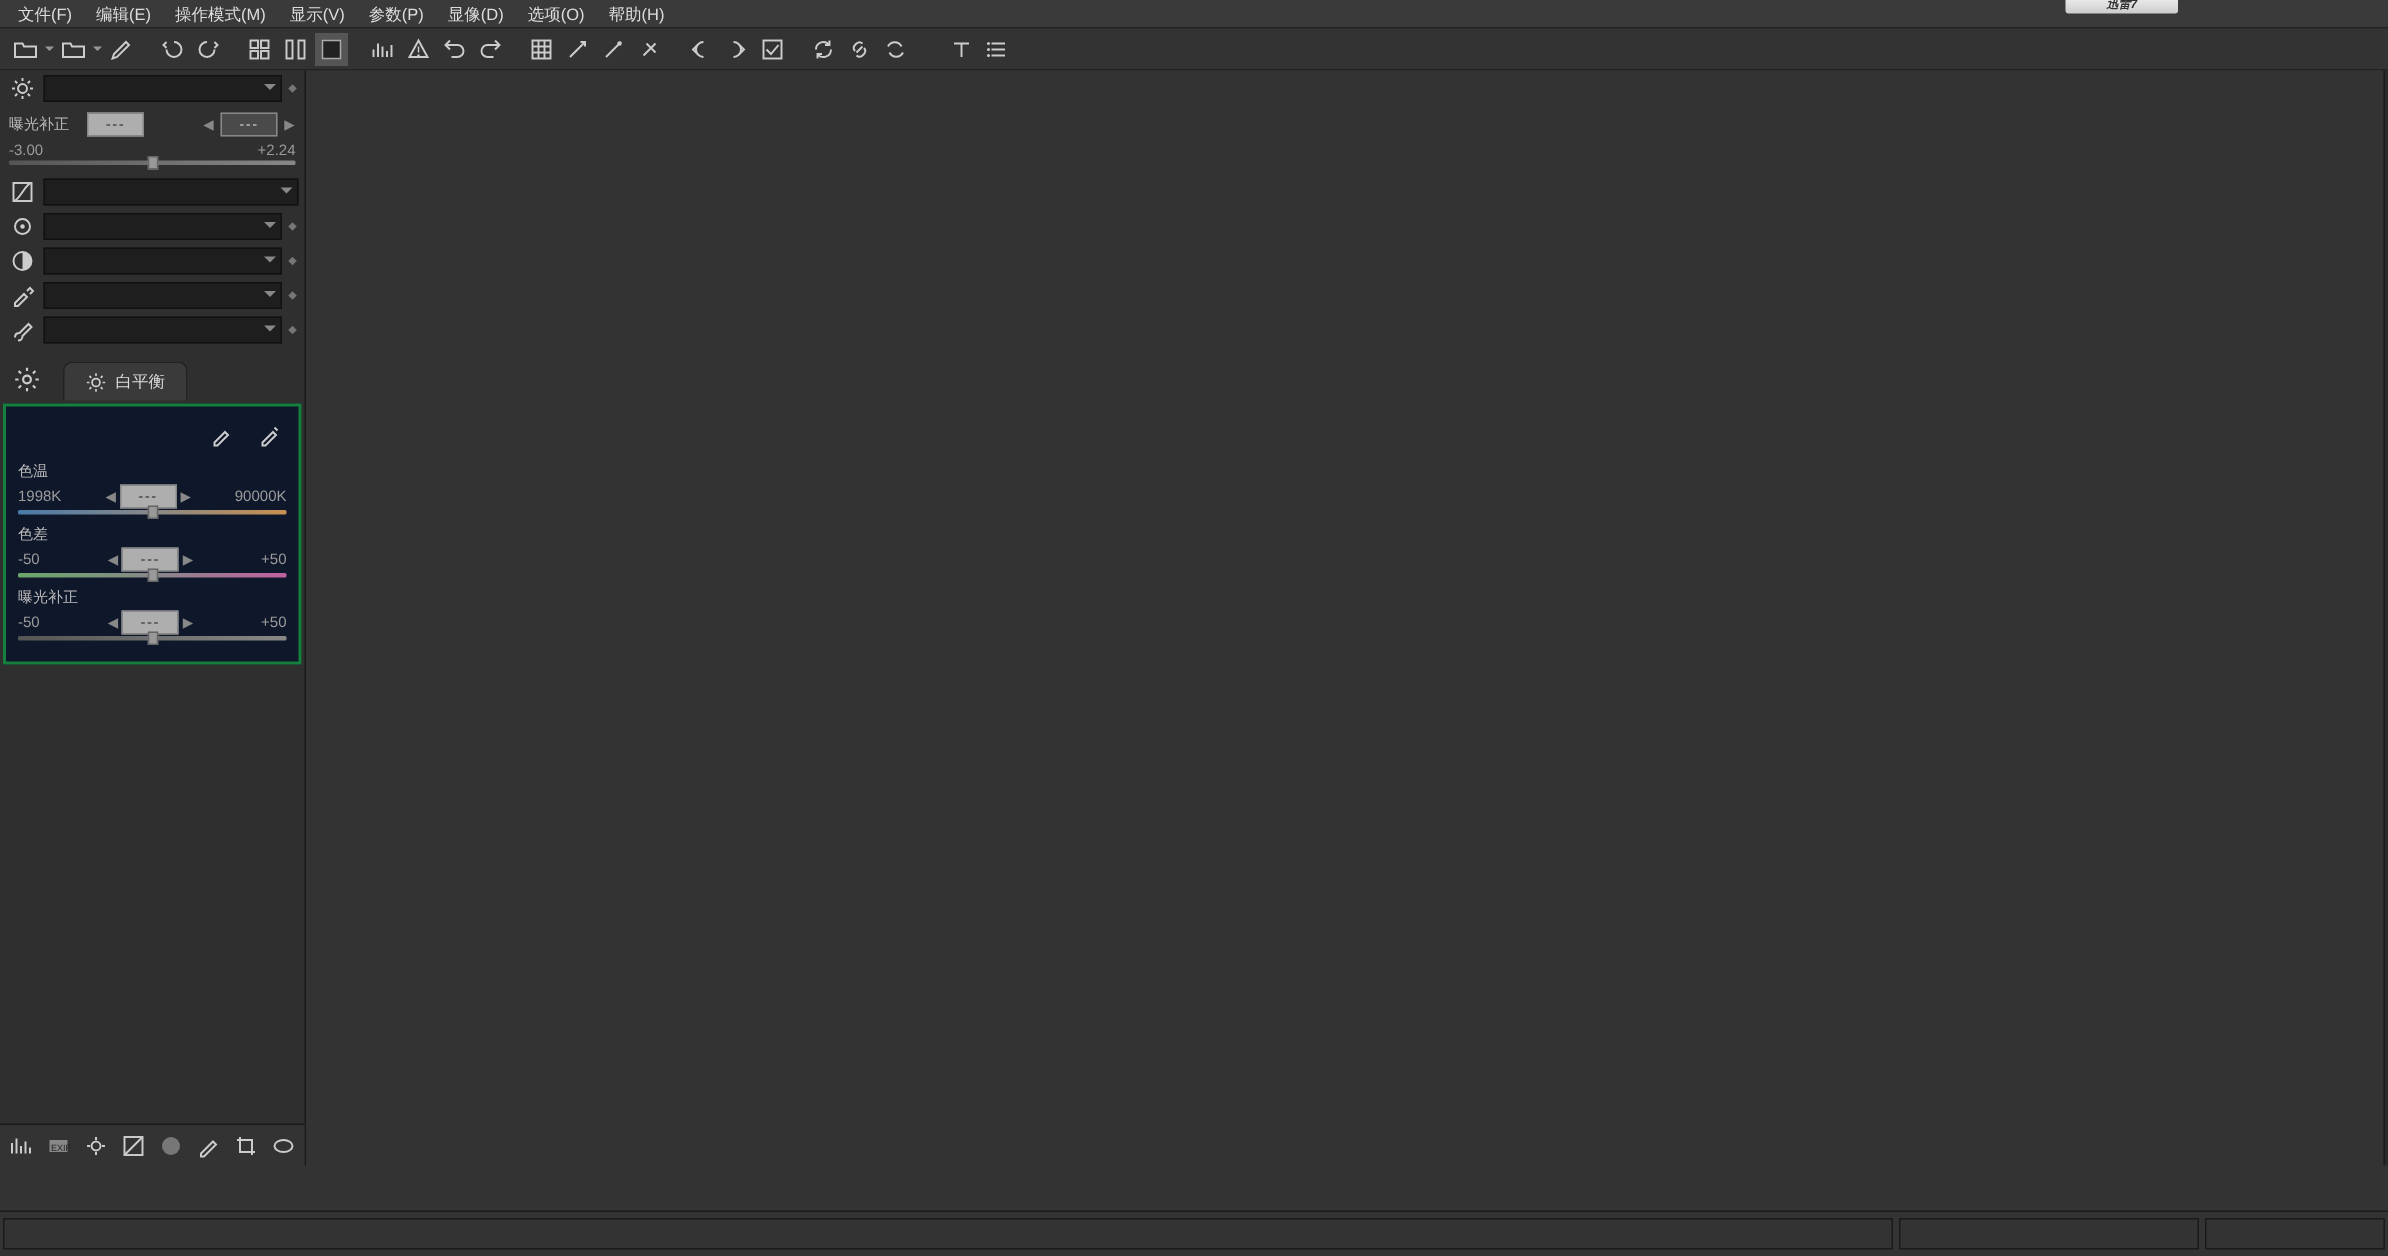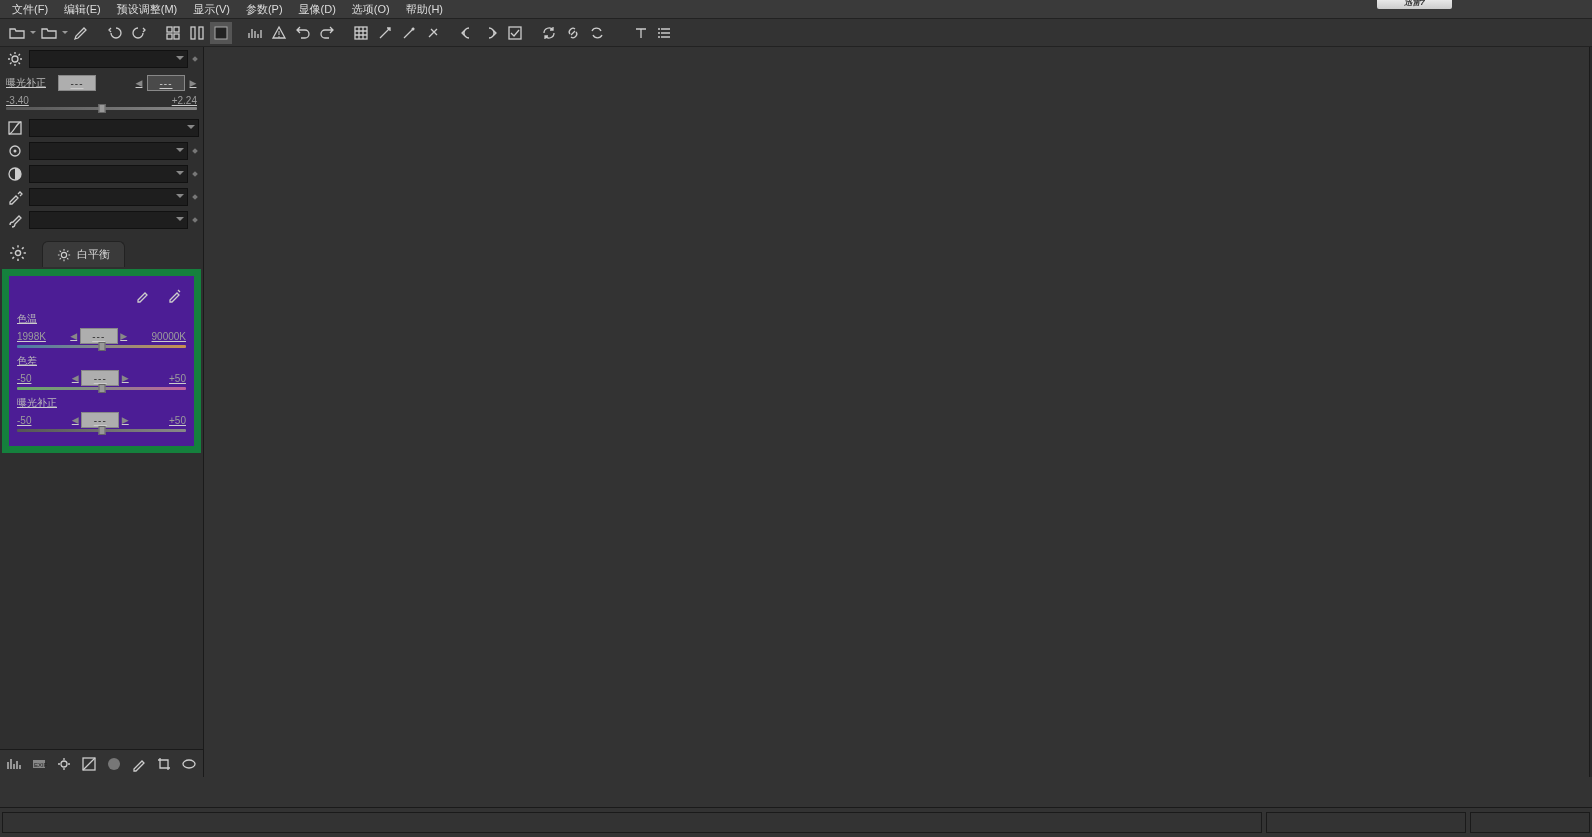--- a/index.html
+++ b/index.html
@@ -12,21 +12,21 @@
 
 
 .toolbar { height:28px; background:#333; display:flex; align-items:center; padding:0 6px; gap:2px; border-bottom:1px solid #222; }
 .tbtn { width:22px; height:22px; display:flex; align-items:center; justify-content:center; cursor:pointer; color:#ccc; position:relative; }
 .tbtn svg { width:16px; height:16px; }
 .tsep { width:8px; }
 .tdrop { width:6px; display:flex; align-items:center; justify-content:center; }
 .tdrop::after { content:""; border:3px solid transparent; border-top-color:#999; margin-top:3px; }
 
 
-.main { display:flex; height:730px;text-decoration:underline; }
+.main { display:flex; height:730px; }
 .sidebar { width:204px; background:#2f2f2f; border-right:1px solid #1a1a1a; display:flex; flex-direction:column; position:relative; }
 .canvas { flex:1; background:#333; }
 
 
 .prow { display:flex; align-items:center; height:23px; padding:0 4px; gap:3px; }
 .prow .picon { width:22px; height:22px; display:flex; align-items:center; justify-content:center; color:#ccc; }
 .prow .picon svg { width:16px; height:16px; }
 .pselect { flex:1; height:18px; background:#1e1e1e; border:1px solid #111; position:relative; cursor:pointer; }
 .pselect::after { content:""; position:absolute; right:3px; top:5px; border:4px solid transparent; border-top-color:#888; }
 .pdot { width:8px; height:8px; display:flex; align-items:center; justify-content:center; }
@@ -42,21 +42,21 @@
 .exp-range { display:flex; justify-content:space-between; font-size:10px; color:#9c9c9c; margin-top:2px; font-family:monospace; }
 .slider { height:3px; background:linear-gradient(90deg,#555,#888); position:relative; margin-top:1px; border-radius:1px; }
 .slider .thumb { position:absolute; top:-3px; left:50%; width:7px; height:9px; background:#999; border:1px solid #666; transform:translateX(-50%); cursor:pointer; }
 .slider.blue-orange { background:linear-gradient(90deg,#4a7aa8,#888,#c89050); }
 .slider.green-mag { background:linear-gradient(90deg,#6aa86a,#888,#c060a0); }
 
 
 .tabhdr { margin-top:8px; height:30px; position:relative; }
 .tabhdr .gear { position:absolute; left:8px; top:4px; width:20px; height:20px; display:flex; align-items:center; justify-content:center; }
 .tabhdr .tab { position:absolute; left:42px; top:2px; height:26px; padding:0 14px; background:#3a3a3a; border:1px solid #222; border-bottom:none; border-radius:6px 6px 0 0; display:flex; align-items:center; gap:6px; font-size:11px; color:#ddd; }
-.tabbody { background:#4c1d95; border:7px solid #15803d; padding:8px 8px 14px 8px; margin:0 2px; }
+.tabbody { background:#0f172a; border:2px solid #15803d; padding:8px 8px 14px 8px; margin:0 2px; }
 .tabbody .toolrow { display:flex; justify-content:flex-end; gap:10px; height:22px; align-items:center; margin-bottom:4px; }
 .param { margin-top:6px; }
 .param-label { font-size:10px; color:#bbb; margin-bottom:2px; }
 .param-ctrl { display:flex; align-items:center; justify-content:space-between; font-size:10px; color:#9c9c9c; font-family:monospace; }
 .param-ctrl .mid { display:flex; align-items:center; gap:2px; }
 
 
 .sidebar-bottom { position:absolute; bottom:0; left:0; right:0; height:28px; background:#333; border-top:1px solid #1a1a1a; display:flex; align-items:center; gap:4px; padding:0 4px; }
 .sidebar-bottom .tbtn { width:22px; height:22px; }
 
@@ -72,21 +72,21 @@
 
 
 .ico { stroke:#ccc; stroke-width:1.3; fill:none; }
 </style>
 </head>
 <body>
 
 <div class="menubar">
   <div class="item">文件(F)</div>
   <div class="item">编辑(E)</div>
-  <div class="item">预设调整(M)</div>
+  <div class="item">操作模式(M)</div>
   <div class="item">显示(V)</div>
   <div class="item">参数(P)</div>
   <div class="item">显像(D)</div>
   <div class="item">选项(O)</div>
   <div class="item">帮助(H)</div>
   <div class="logo">迅雷7</div>
 </div>
 
 <div class="toolbar">
   <div class="tbtn">
@@ -250,21 +250,21 @@
     <div class="exp-row">
       <div class="exp-top">
         <span class="exp-label">曝光补正</span>
         <div class="valbox">---</div>
         <span style="flex:1"></span>
         <span class="arrow-btn">◀</span>
         <div class="valbox dark">---</div>
         <span class="arrow-btn">▶</span>
       </div>
       <div class="exp-range">
-        <span>-3.40</span>
+        <span>-3.00</span>
         <span>+2.24</span>
       </div>
       <div class="slider">
           <div class="thumb"></div>
         </div>
     </div>
 
     <div style="height:6px"></div>
 
     <div class="prow">

